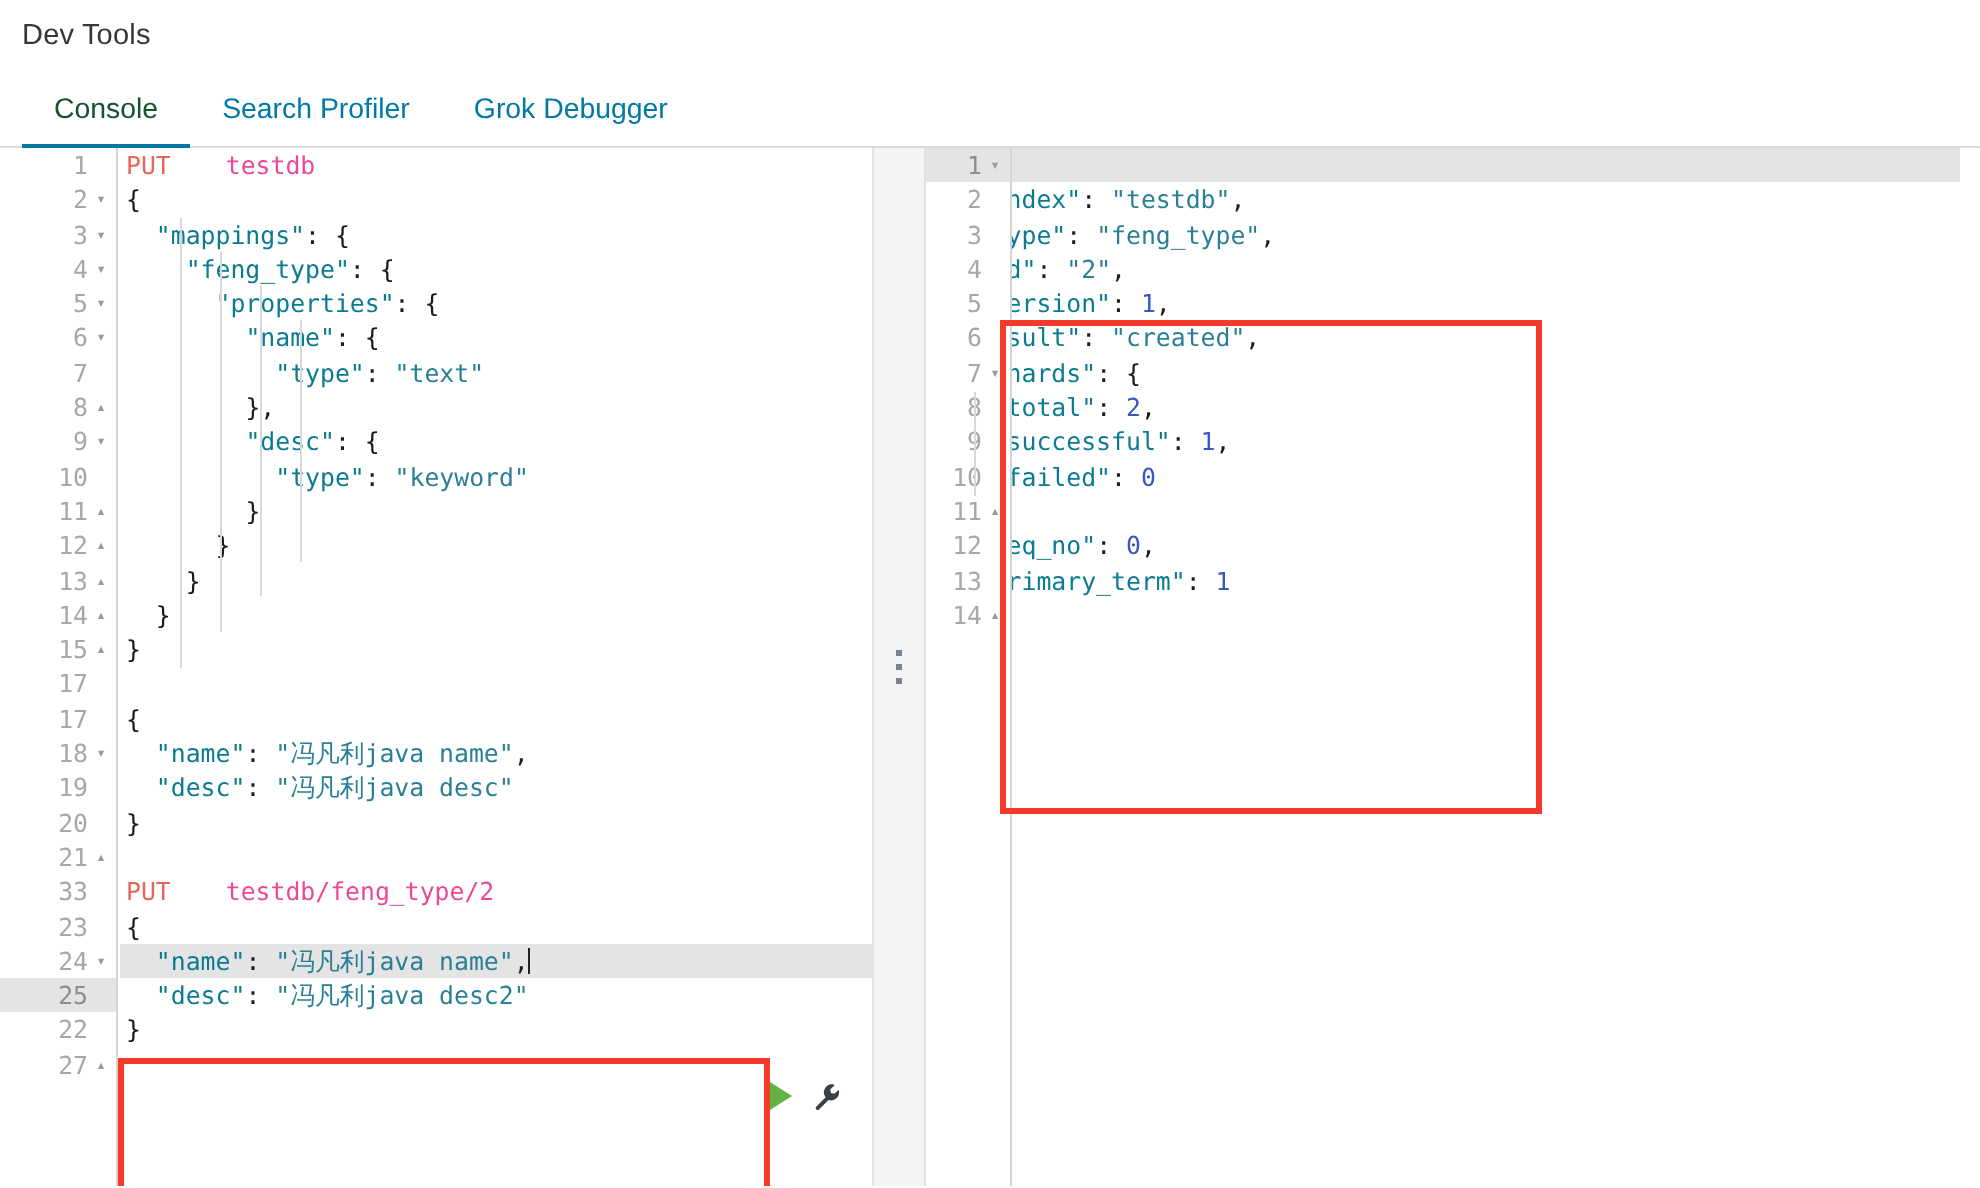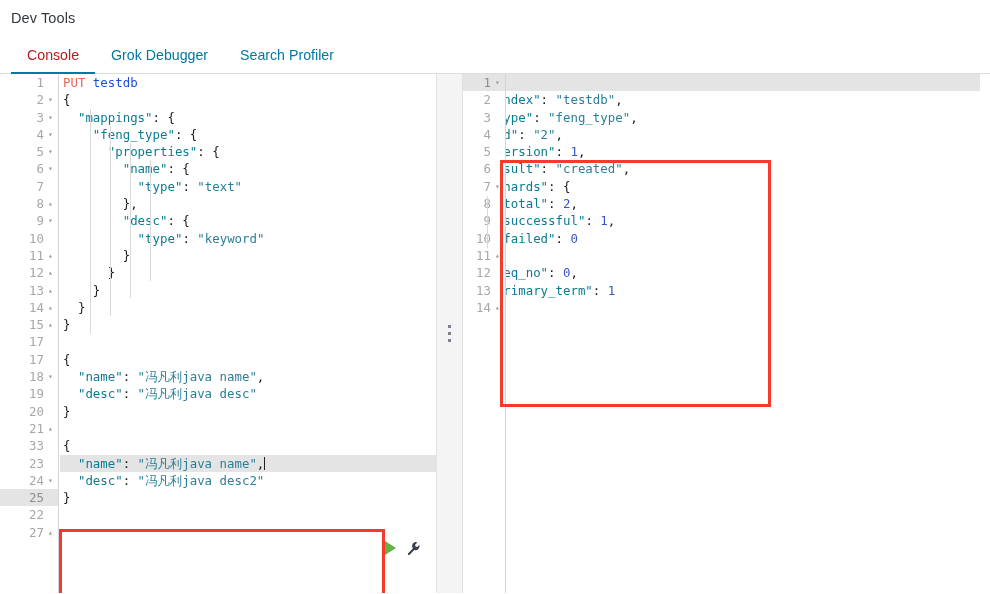--- a/index.html
+++ b/index.html
@@ -34,21 +34,21 @@
     border-bottom: 1px solid #d9dde1;
   }
   .tab {
     position: relative;
     padding: 0 16px 11px 16px;
     font-size: 14.2px;
     color: #0079a5;
     cursor: pointer;
     line-height: 1;
   }
-  .tab.active { color: #b91c1c; text-align: right; }
+  .tab.active { color: #14532d; text-align: right; }
   .tab.active::after {
     content:"";
     position:absolute; left:0; right:0; bottom:-1px;
     height: 2.5px; background:#0079a5;
   }
 
   
   .console {
     position: relative;
     height: 519px;
@@ -93,21 +93,21 @@
   .fold {
     position:absolute; right: 3px; top: 0;
     width: 9px; height: 17.3px; line-height: 17.3px;
     font-size: 8px; color:#9a9a9a; text-align:center;
   }
   .code-area .ln { color:#1a1a1a; padding-left: 3px; }
   .code-area .ln.hl { background:#e4e4e4; }
 
   
   .tk-method { color:#e7655a;text-align:center; }
-  .tk-url    { color:#1d4ed8; }
+  .tk-url    { color:#ec4899;margin-left:20px; }
   .tk-key    { color:#0a7b90; }
   .tk-str    { color:#2a7f96; }
   .tk-num    { color:#3a55c4; }
   .tk-punc   { color:#1a1a1a; }
 
   
   .iguide {
     position:absolute; top:0; bottom:0;
     width:1px; background:#d9d9d9;
   }
@@ -184,22 +184,22 @@
 <body>
 
 <div id="app">
 
   <div class="header">
     <span class="header-title">Dev Tools</span>
   </div>
 
   <div class="tabbar" id="tabbar">
       <div class="tab active">Console</div>
+      <div class="tab">Search Profiler</div>
       <div class="tab">Grok Debugger</div>
-      <div class="tab">Search Profiler</div>
     </div>
 
   <div class="console">
 
     <div class="editor-pane">
       <div class="gutter" id="edit-gutter">
           <div class="ln">1</div>
           <div class="ln">2<span class="fold">▾</span></div>
           <div class="ln">3<span class="fold">▾</span></div>
           <div class="ln">4<span class="fold">▾</span></div>
@@ -246,20 +246,21 @@
           <div class="ln"><span>      </span><span class="tk-punc">}</span></div>
           <div class="ln"><span>    </span><span class="tk-punc">}</span></div>
           <div class="ln"><span>  </span><span class="tk-punc">}</span></div>
           <div class="ln"><span class="tk-punc">}</span></div>
           <div class="ln">&nbsp;</div>
           <div class="ln"><span class="tk-punc">{</span></div>
           <div class="ln"><span>  </span><span class="tk-key">"name"</span><span class="tk-punc">: </span><span class="tk-str">"冯凡利java name"</span><span class="tk-punc">,</span></div>
           <div class="ln"><span>  </span><span class="tk-key">"desc"</span><span class="tk-punc">: </span><span class="tk-str">"冯凡利java desc"</span></div>
           <div class="ln"><span class="tk-punc">}</span></div>
           <div class="ln">&nbsp;</div>
+          <div class="ln"><span class="tk-method">PUT</span><span> </span><span class="tk-url">testdb/feng_type/2</span></div>
           <div class="ln"><span class="tk-punc">{</span></div>
           <div class="ln hl"><span>  </span><span class="tk-key">"name"</span><span class="tk-punc">: </span><span class="tk-str">"冯凡利java name"</span><span class="tk-punc">,</span><span class="caret"></span></div>
           <div class="ln"><span>  </span><span class="tk-key">"desc"</span><span class="tk-punc">: </span><span class="tk-str">"冯凡利java desc2"</span></div>
           <div class="ln"><span class="tk-punc">}</span></div>
         </div>
 
       <div class="req-actions">
         <div class="play-icon"></div>
         <span class="wrench-icon">
           <svg width="15" height="15" viewBox="0 0 16 16">

